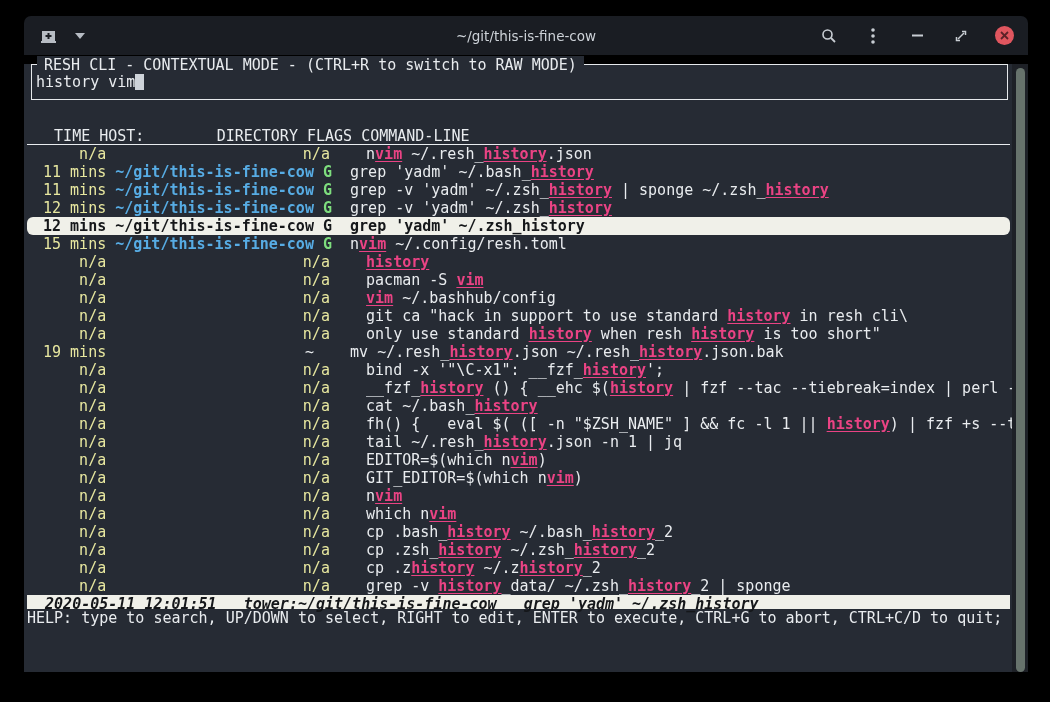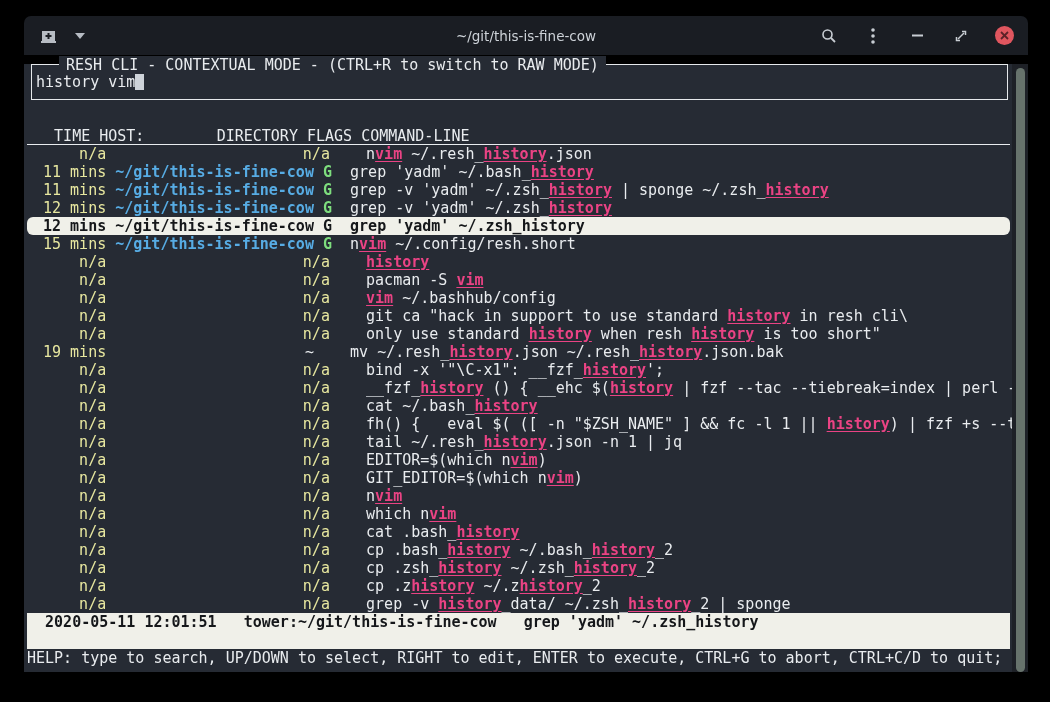--- a/index.html
+++ b/index.html
@@ -25,21 +25,21 @@
     position:relative;height:617px;background:var(--bg);
     padding:0 0 0 3px;font-size:15px;line-height:18px;color:var(--fg);
   }
   .inner{margin-right:18px;}
   
   .resh-box{
     position:relative;margin:9px 2px 0 4px;height:36px;
     border:1px solid var(--boxborder);
   }
   .resh-box-title{
-    position:absolute;top:-9px;left:27px;background:var(--bg);
+    position:absolute;top:-9px;left:5px;background:var(--bg);
     padding:0 7px;color:var(--fg);white-space:pre;
   }
   .query-line{padding:8px 0 0 4px;white-space:pre;}
   .cursor{display:inline-block;width:9px;height:16px;background:var(--cursor);vertical-align:-3px;}
   
   .table-header{
     margin-top:27px;height:18px;white-space:pre;color:var(--fg);
     border-bottom:1px solid var(--fg);
   }
   .rows{}
@@ -47,21 +47,21 @@
   .row span{white-space:pre;}
   .t-y{color:var(--yellow);margin-left:16px;}
   .t-b{color:var(--blue);font-weight:bold;}
   .t-w{color:var(--fg);}
   .flag{color:var(--green);font-weight:bold;}
   .plain{color:var(--fg);}
   .match{color:var(--pink);font-weight:bold;text-decoration:underline;text-underline-offset:2px;}
   .selected{background:var(--selbg);border-radius:6px;}
   .selected span{color:var(--selfg) !important;font-weight:bold;text-decoration:none;}
   
-  .statusbar{height:36px;white-space:pre;background:var(--selbg);color:var(--selfg);font-weight:bold;}
+  .statusbar{height:14px;white-space:pre;background:var(--selbg);color:var(--selfg);font-weight:bold;font-style:italic;}
   .helpline{height:18px;white-space:pre;color:var(--fg);}
   
   .scrollbar-track{position:absolute;top:0;right:0;width:16px;height:100%;background:var(--track);}
   .scrollbar-thumb{position:absolute;top:4px;right:3px;width:9px;height:604px;border-radius:5px;background:var(--thumb);}
   svg{display:block;}
 </style>
 </head>
 <body>
 
 <div class="window">
@@ -140,37 +140,36 @@
       </div>
 
       <div class="table-header">   TIME HOST:        DIRECTORY FLAGS COMMAND-LINE</div>
 
       <div class="rows">
           <div class="row"><span class="t-y">    n/a</span> <span class="t-y">                   n/a</span> <span class="flag"> </span>  <span class="cmd-cell"><span class="plain">n</span><span class="match">vim</span><span class="plain"> ~/.resh_</span><span class="match">history</span><span class="plain">.json</span></span></div>
           <div class="row"><span class="t-y">11 mins</span> <span class="t-b">~/git/this-is-fine-cow</span> <span class="flag">G</span>  <span class="cmd-cell"><span class="plain">grep 'yadm' ~/.bash_</span><span class="match">history</span></span></div>
           <div class="row"><span class="t-y">11 mins</span> <span class="t-b">~/git/this-is-fine-cow</span> <span class="flag">G</span>  <span class="cmd-cell"><span class="plain">grep -v 'yadm' ~/.zsh_</span><span class="match">history</span><span class="plain"> | sponge ~/.zsh_</span><span class="match">history</span></span></div>
           <div class="row"><span class="t-y">12 mins</span> <span class="t-b">~/git/this-is-fine-cow</span> <span class="flag">G</span>  <span class="cmd-cell"><span class="plain">grep -v 'yadm' ~/.zsh_</span><span class="match">history</span></span></div>
           <div class="row selected"><span class="t-y">12 mins</span> <span class="t-b">~/git/this-is-fine-cow</span> <span class="flag">G</span>  <span class="cmd-cell"><span class="plain">grep 'yadm' ~/.zsh_history</span></span></div>
-          <div class="row"><span class="t-y">15 mins</span> <span class="t-b">~/git/this-is-fine-cow</span> <span class="flag">G</span>  <span class="cmd-cell"><span class="plain">n</span><span class="match">vim</span><span class="plain"> ~/.config/resh.short</span></span></div>
+          <div class="row"><span class="t-y">15 mins</span> <span class="t-b">~/git/this-is-fine-cow</span> <span class="flag">G</span>  <span class="cmd-cell"><span class="plain">n</span><span class="match">vim</span><span class="plain"> ~/.config/resh.toml</span></span></div>
           <div class="row"><span class="t-y">    n/a</span> <span class="t-y">                   n/a</span> <span class="flag"> </span>  <span class="cmd-cell"><span class="match">history</span></span></div>
           <div class="row"><span class="t-y">    n/a</span> <span class="t-y">                   n/a</span> <span class="flag"> </span>  <span class="cmd-cell"><span class="plain">pacman -S </span><span class="match">vim</span></span></div>
           <div class="row"><span class="t-y">    n/a</span> <span class="t-y">                   n/a</span> <span class="flag"> </span>  <span class="cmd-cell"><span class="match">vim</span><span class="plain"> ~/.bashhub/config</span></span></div>
           <div class="row"><span class="t-y">    n/a</span> <span class="t-y">                   n/a</span> <span class="flag"> </span>  <span class="cmd-cell"><span class="plain">git ca "hack in support to use standard </span><span class="match">history</span><span class="plain"> in resh cli\</span></span></div>
           <div class="row"><span class="t-y">    n/a</span> <span class="t-y">                   n/a</span> <span class="flag"> </span>  <span class="cmd-cell"><span class="plain">only use standard </span><span class="match">history</span><span class="plain"> when resh </span><span class="match">history</span><span class="plain"> is too short"</span></span></div>
           <div class="row"><span class="t-y">19 mins</span> <span class="t-w">                     ~</span> <span class="flag"> </span>  <span class="cmd-cell"><span class="plain">mv ~/.resh_</span><span class="match">history</span><span class="plain">.json ~/.resh_</span><span class="match">history</span><span class="plain">.json.bak</span></span></div>
           <div class="row"><span class="t-y">    n/a</span> <span class="t-y">                   n/a</span> <span class="flag"> </span>  <span class="cmd-cell"><span class="plain">bind -x '"\C-x1": __fzf_</span><span class="match">history</span><span class="plain">';</span></span></div>
           <div class="row"><span class="t-y">    n/a</span> <span class="t-y">                   n/a</span> <span class="flag"> </span>  <span class="cmd-cell"><span class="plain">__fzf_</span><span class="match">history</span><span class="plain"> () { __ehc $(</span><span class="match">history</span><span class="plain"> | fzf --tac --tiebreak=index | perl -ne</span></span></div>
           <div class="row"><span class="t-y">    n/a</span> <span class="t-y">                   n/a</span> <span class="flag"> </span>  <span class="cmd-cell"><span class="plain">cat ~/.bash_</span><span class="match">history</span></span></div>
           <div class="row"><span class="t-y">    n/a</span> <span class="t-y">                   n/a</span> <span class="flag"> </span>  <span class="cmd-cell"><span class="plain">fh() {   eval $( ([ -n "$ZSH_NAME" ] &amp;&amp; fc -l 1 || </span><span class="match">history</span><span class="plain">) | fzf +s --tac</span></span></div>
           <div class="row"><span class="t-y">    n/a</span> <span class="t-y">                   n/a</span> <span class="flag"> </span>  <span class="cmd-cell"><span class="plain">tail ~/.resh_</span><span class="match">history</span><span class="plain">.json -n 1 | jq</span></span></div>
           <div class="row"><span class="t-y">    n/a</span> <span class="t-y">                   n/a</span> <span class="flag"> </span>  <span class="cmd-cell"><span class="plain">EDITOR=$(which n</span><span class="match">vim</span><span class="plain">)</span></span></div>
           <div class="row"><span class="t-y">    n/a</span> <span class="t-y">                   n/a</span> <span class="flag"> </span>  <span class="cmd-cell"><span class="plain">GIT_EDITOR=$(which n</span><span class="match">vim</span><span class="plain">)</span></span></div>
           <div class="row"><span class="t-y">    n/a</span> <span class="t-y">                   n/a</span> <span class="flag"> </span>  <span class="cmd-cell"><span class="plain">n</span><span class="match">vim</span></span></div>
           <div class="row"><span class="t-y">    n/a</span> <span class="t-y">                   n/a</span> <span class="flag"> </span>  <span class="cmd-cell"><span class="plain">which n</span><span class="match">vim</span></span></div>
-          <div class="row"><span class="t-y">    n/a</span> <span class="t-y">                   n/a</span> <span class="flag"> </span>  <span class="cmd-cell"><span class="plain">cat .bash_</span><span class="match">history</span></span></div>
           <div class="row"><span class="t-y">    n/a</span> <span class="t-y">                   n/a</span> <span class="flag"> </span>  <span class="cmd-cell"><span class="plain">cp .bash_</span><span class="match">history</span><span class="plain"> ~/.bash_</span><span class="match">history</span><span class="plain">_2</span></span></div>
           <div class="row"><span class="t-y">    n/a</span> <span class="t-y">                   n/a</span> <span class="flag"> </span>  <span class="cmd-cell"><span class="plain">cp .zsh_</span><span class="match">history</span><span class="plain"> ~/.zsh_</span><span class="match">history</span><span class="plain">_2</span></span></div>
           <div class="row"><span class="t-y">    n/a</span> <span class="t-y">                   n/a</span> <span class="flag"> </span>  <span class="cmd-cell"><span class="plain">cp .z</span><span class="match">history</span><span class="plain"> ~/.z</span><span class="match">history</span><span class="plain">_2</span></span></div>
           <div class="row"><span class="t-y">    n/a</span> <span class="t-y">                   n/a</span> <span class="flag"> </span>  <span class="cmd-cell"><span class="plain">grep -v </span><span class="match">history</span><span class="plain">_data/ ~/.zsh_</span><span class="match">history</span><span class="plain">_2 | sponge</span></span></div>
         </div>
 
       <div class="statusbar"><span>  2020-05-11 12:01:51</span><span>   tower:~/git/this-is-fine-cow</span><span>   grep 'yadm' ~/.zsh_history</span></div>
 
       <div class="helpline">HELP: type to search, UP/DOWN to select, RIGHT to edit, ENTER to execute, CTRL+G to abort, CTRL+C/D to quit;</div>
 

